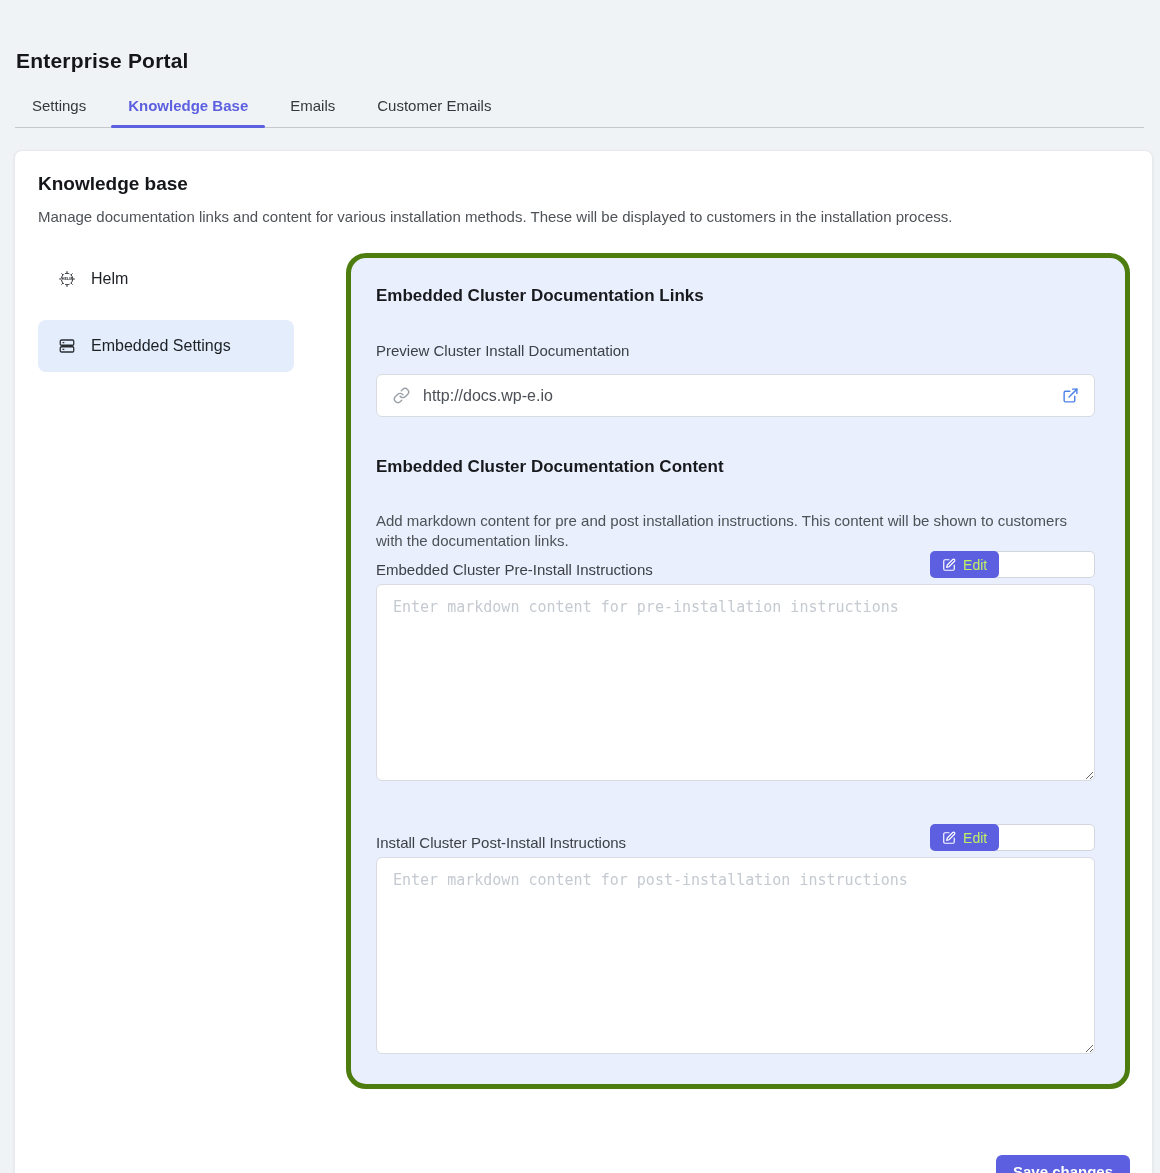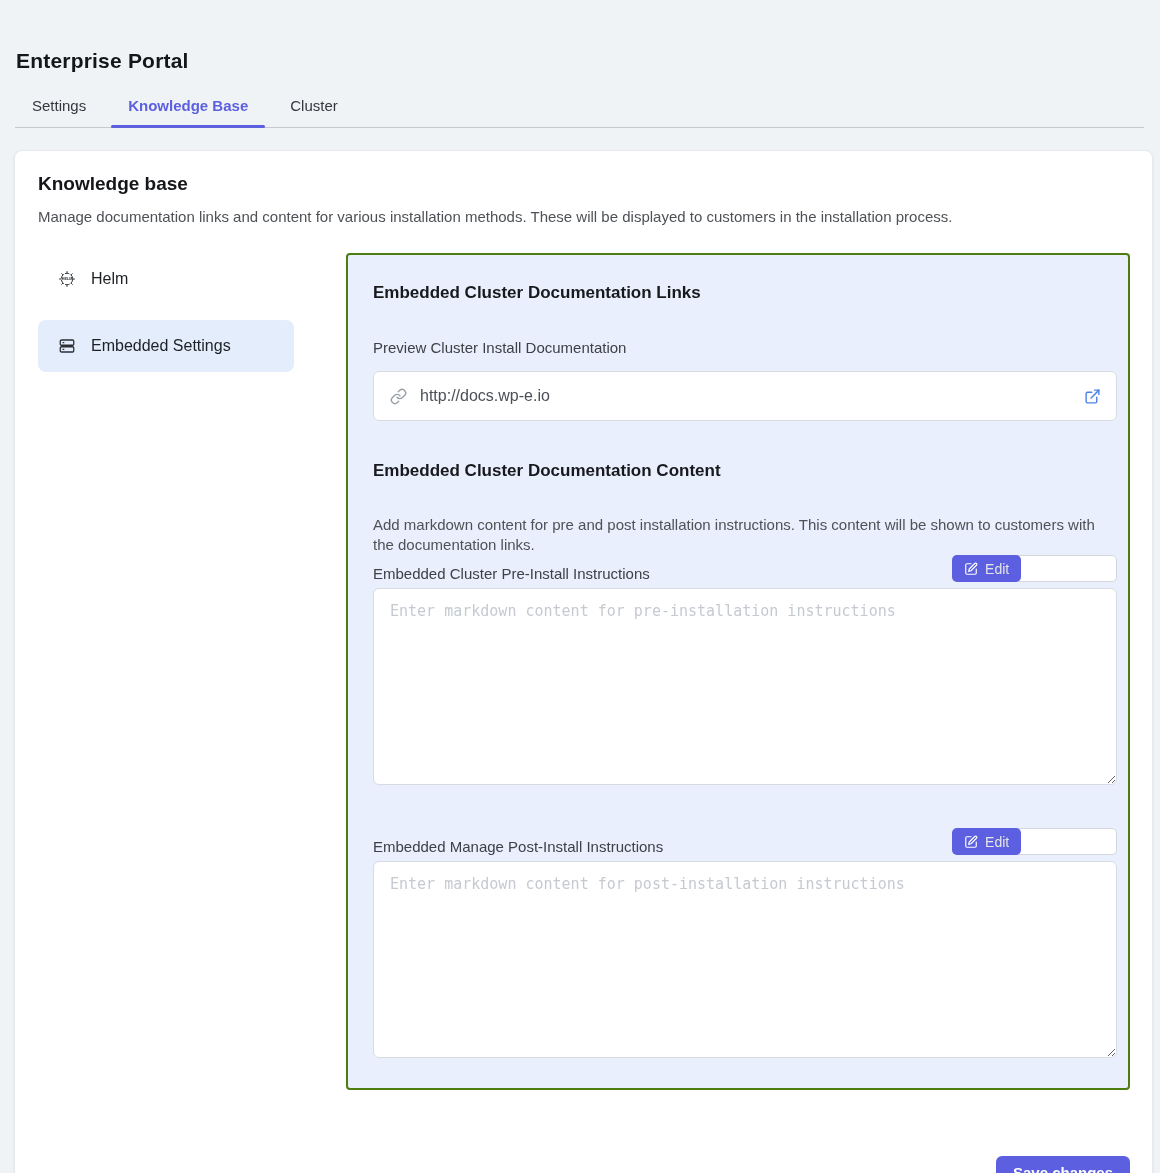--- a/index.html
+++ b/index.html
@@ -41,31 +41,31 @@
   .side-nav { width: 256px; flex: none; }
   .side-item {
     display: flex; align-items: center; gap: 15px;
     height: 52px; padding-left: 20px; margin-bottom: 15px;
     border-radius: 8px; font-size: 16px; color: #1d2025; cursor: pointer;
   }
   .side-item.selected { background: #e3edfb; }
   .side-icon { width: 18px; height: 18px; display: inline-flex; flex: none; }
   
   .panel {
-    flex: 1; background: #e9effc; border: 2px solid #4d7c0f; border-radius: 4px;
-    padding: 28px 11px 26px 25px;
+    flex: 1; background: #e9effc; border: 5px solid #4d7c0f; border-radius: 20px;
+    padding: 28px 30px 26px 25px;
   }
   .panel-heading { font-size: 17px; font-weight: 700; color: #17191d; }
   .panel-heading.first { margin-bottom: 36px; }
   .panel-heading.second { margin-bottom: 34px; }
   .field-label { font-size: 15px; color: #3d4147; }
   .links-label { margin-bottom: 15px; }
   .url-row {
     display: flex; align-items: center; gap: 13px;
-    height: 50px; background: #fff; border: 1px solid #d8dce2; border-radius: 6px;
+    height: 43px; background: #fff; border: 1px solid #d8dce2; border-radius: 6px;
     padding: 0 15px 0 16px; margin-bottom: 40px;
   }
   .url-input {
     flex: 1; border: none; outline: none; font-size: 16px; color: #4b4f56;
     font-family: inherit; background: transparent;
   }
   .ext-link-btn { background: none; border: none; cursor: pointer; display: flex; padding: 0; }
   .panel-desc { font-size: 15px; line-height: 20px; color: #4e5257; max-width: 760px; }
   .editor-head {
     display: flex; justify-content: space-between; align-items: flex-end; margin-bottom: 6px;
@@ -73,21 +73,21 @@
   .seg {
     display: inline-flex; background: #fff; border: 1px solid #d3d7dd; border-radius: 5px;
     height: 27px;
   }
   .seg-btn {
     display: inline-flex; align-items: center; gap: 7px; padding: 0 12px;
     font-size: 14px; color: #24272c; background: transparent; border: none;
     font-family: inherit; cursor: pointer; border-radius: 5px; margin-top: 44px;
   }
   .seg-btn.active {
-    background: #5b5fe0; color: #e5e5e5; margin: -1px 0 -1px -1px; height: 27px;
+    background: #5b5fe0; color: #bef264; margin: -1px 0 -1px -1px; height: 27px;
   }
   .md-textarea {
     width: 100%; height: 197px; background: #fff; border: 1px solid #d8dce2; border-radius: 6px;
     padding: 13px 16px; font-family: "DejaVu Sans Mono", "Liberation Mono", monospace;
     font-size: 15px; color: #33373d; resize: both; outline: none;
   }
   .md-textarea::placeholder { color: #c5cad1; }
   .editor-block-1 .md-textarea { margin-bottom: 32px; }
   .editor-gap { height: 7px; }
   
@@ -102,21 +102,22 @@
 </head>
 <body>
 
 <div class="app-header">
   <div class="app-title">Enterprise Portal</div>
 </div>
 
 <div class="tabs-row">
   <button class="tab">Settings</button>
   <button class="tab active">Knowledge Base</button>
-  <button class="tab">Cluster</button>
+  <button class="tab">Emails</button>
+  <button class="tab">Customer Emails</button>
 </div>
 
 <div class="card">
   <div class="card-heading">Knowledge base</div>
   <div class="card-desc">Manage documentation links and content for various installation methods. These will be displayed to customers in the installation process.</div>
 
   <div class="content-row">
 
     <div class="side-nav">
       <div class="side-item">
@@ -199,21 +200,21 @@
             </button>
           </div>
         </div>
         <textarea class="md-textarea" placeholder="Enter markdown content for pre-installation instructions" style=""></textarea>
       </div>
 
       <div class="editor-gap"></div>
 
       <div class="editor-block-2">
         <div class="editor-head">
-          <div class="field-label">Embedded Manage Post-Install Instructions</div>
+          <div class="field-label">Install Cluster Post-Install Instructions</div>
           <div class="seg">
             <button class="seg-btn active">
               <span>
                 <svg viewBox="0 0 24 24" width="14" height="14" fill="none" stroke="#ffffff" stroke-width="2" stroke-linecap="round" stroke-linejoin="round">
                   <path d="M12 3H5a2 2 0 0 0-2 2v14a2 2 0 0 0 2 2h14a2 2 0 0 0 2-2v-7"></path>
                   <path d="M18.375 2.625a2.121 2.121 0 1 1 3 3L12 15l-4 1 1-4Z"></path>
                 </svg>
               </span>
               <span>Edit</span>
             </button>

